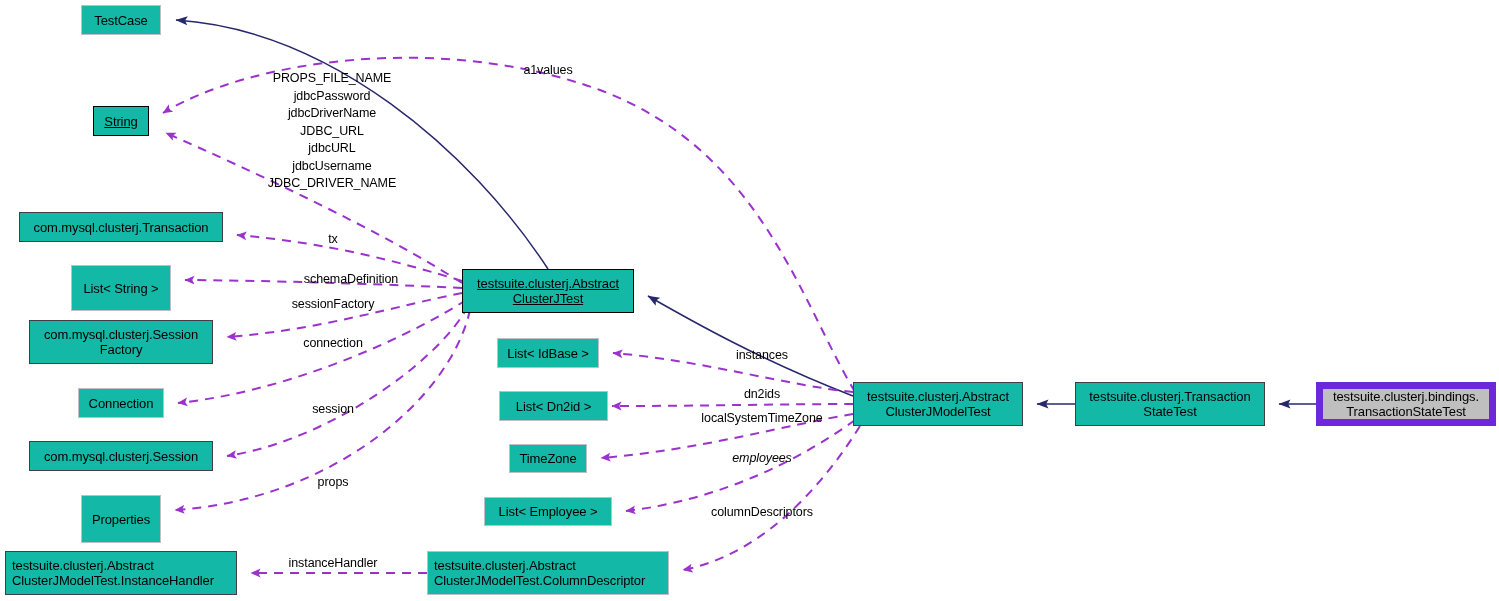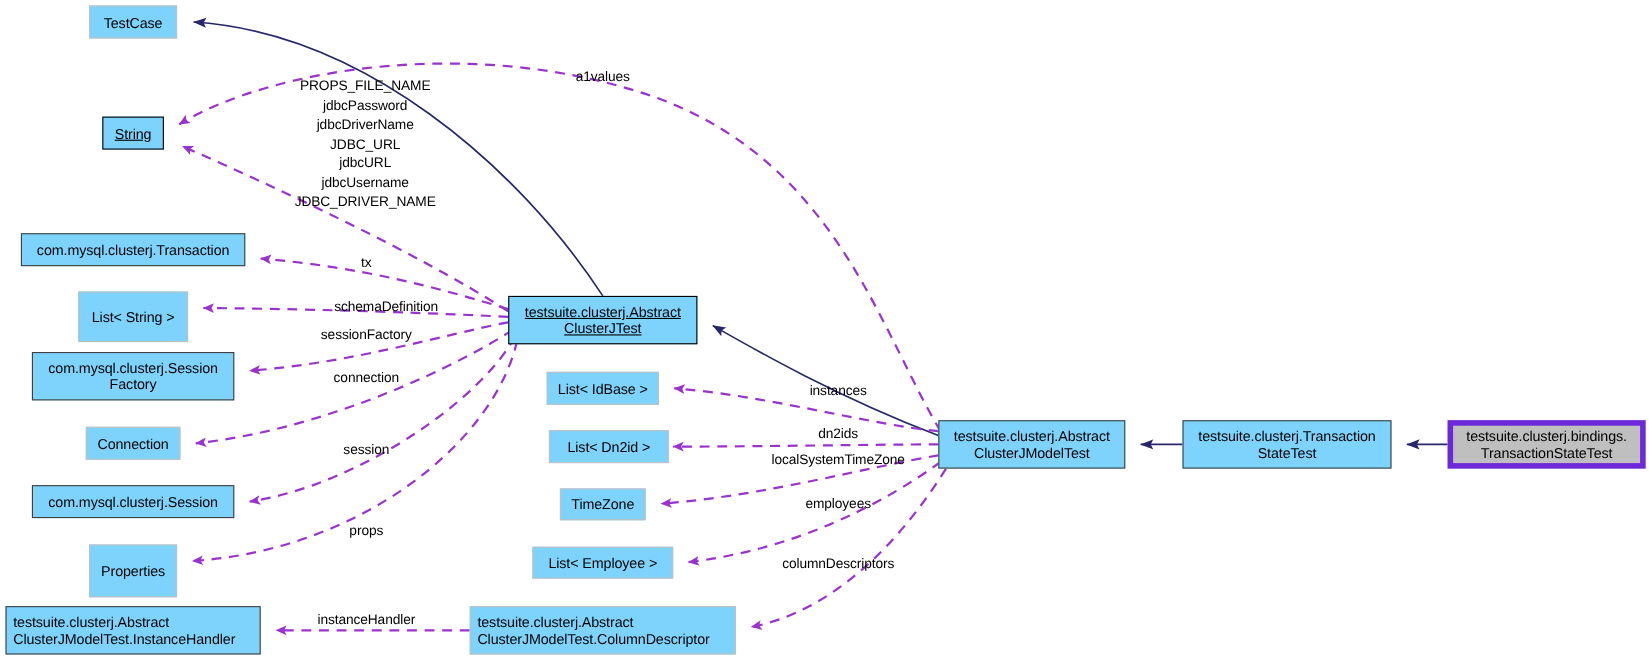--- a/index.html
+++ b/index.html
@@ -26,35 +26,35 @@
   .node {
     position: absolute;
     box-sizing: border-box;
     display: flex;
     align-items: center;
     justify-content: center;
     text-align: center;
     font-size: 13px;
     line-height: 15px;
     color: #000000;
-    background: #7dd3fc;
+    background: #14b8a6;
     border: 1px solid #c0c0c0;
     white-space: pre-line;
     letter-spacing: -0.1px;
   }
   .node.dark {
     border: 1px solid #404040;
   }
   .node.black {
     border: 1px solid #000000;
     text-decoration: underline;
   }
   .node.highlight {
     background: #bfbfbf;
-    border: 5px solid #6d28d9;
+    border: 7px solid #6d28d9;
   }
   .node.leftal {
     justify-content: flex-start;
     text-align: left;
     padding-left: 6px;
   }
   .edge-label {
     position: absolute;
     font-size: 12.5px;
     line-height: 17.5px;
@@ -185,17 +185,17 @@
   <div class="edge-label" style="left:333px;top:474px;">props</div>
 
   <div class="edge-label" style="left:333px;top:555px;">instanceHandler</div>
 
   <div class="edge-label" style="left:762px;top:347px;">instances</div>
 
   <div class="edge-label" style="left:762px;top:386px;">dn2ids</div>
 
   <div class="edge-label" style="left:762px;top:410px;">localSystemTimeZone</div>
 
-  <div class="edge-label" style="left:762px;top:450px;">employees</div>
+  <div class="edge-label" style="left:762px;top:450px;font-style:italic;">employees</div>
 
   <div class="edge-label" style="left:762px;top:504px;">columnDescriptors</div>
 
 </div>
 
 </body></html>

